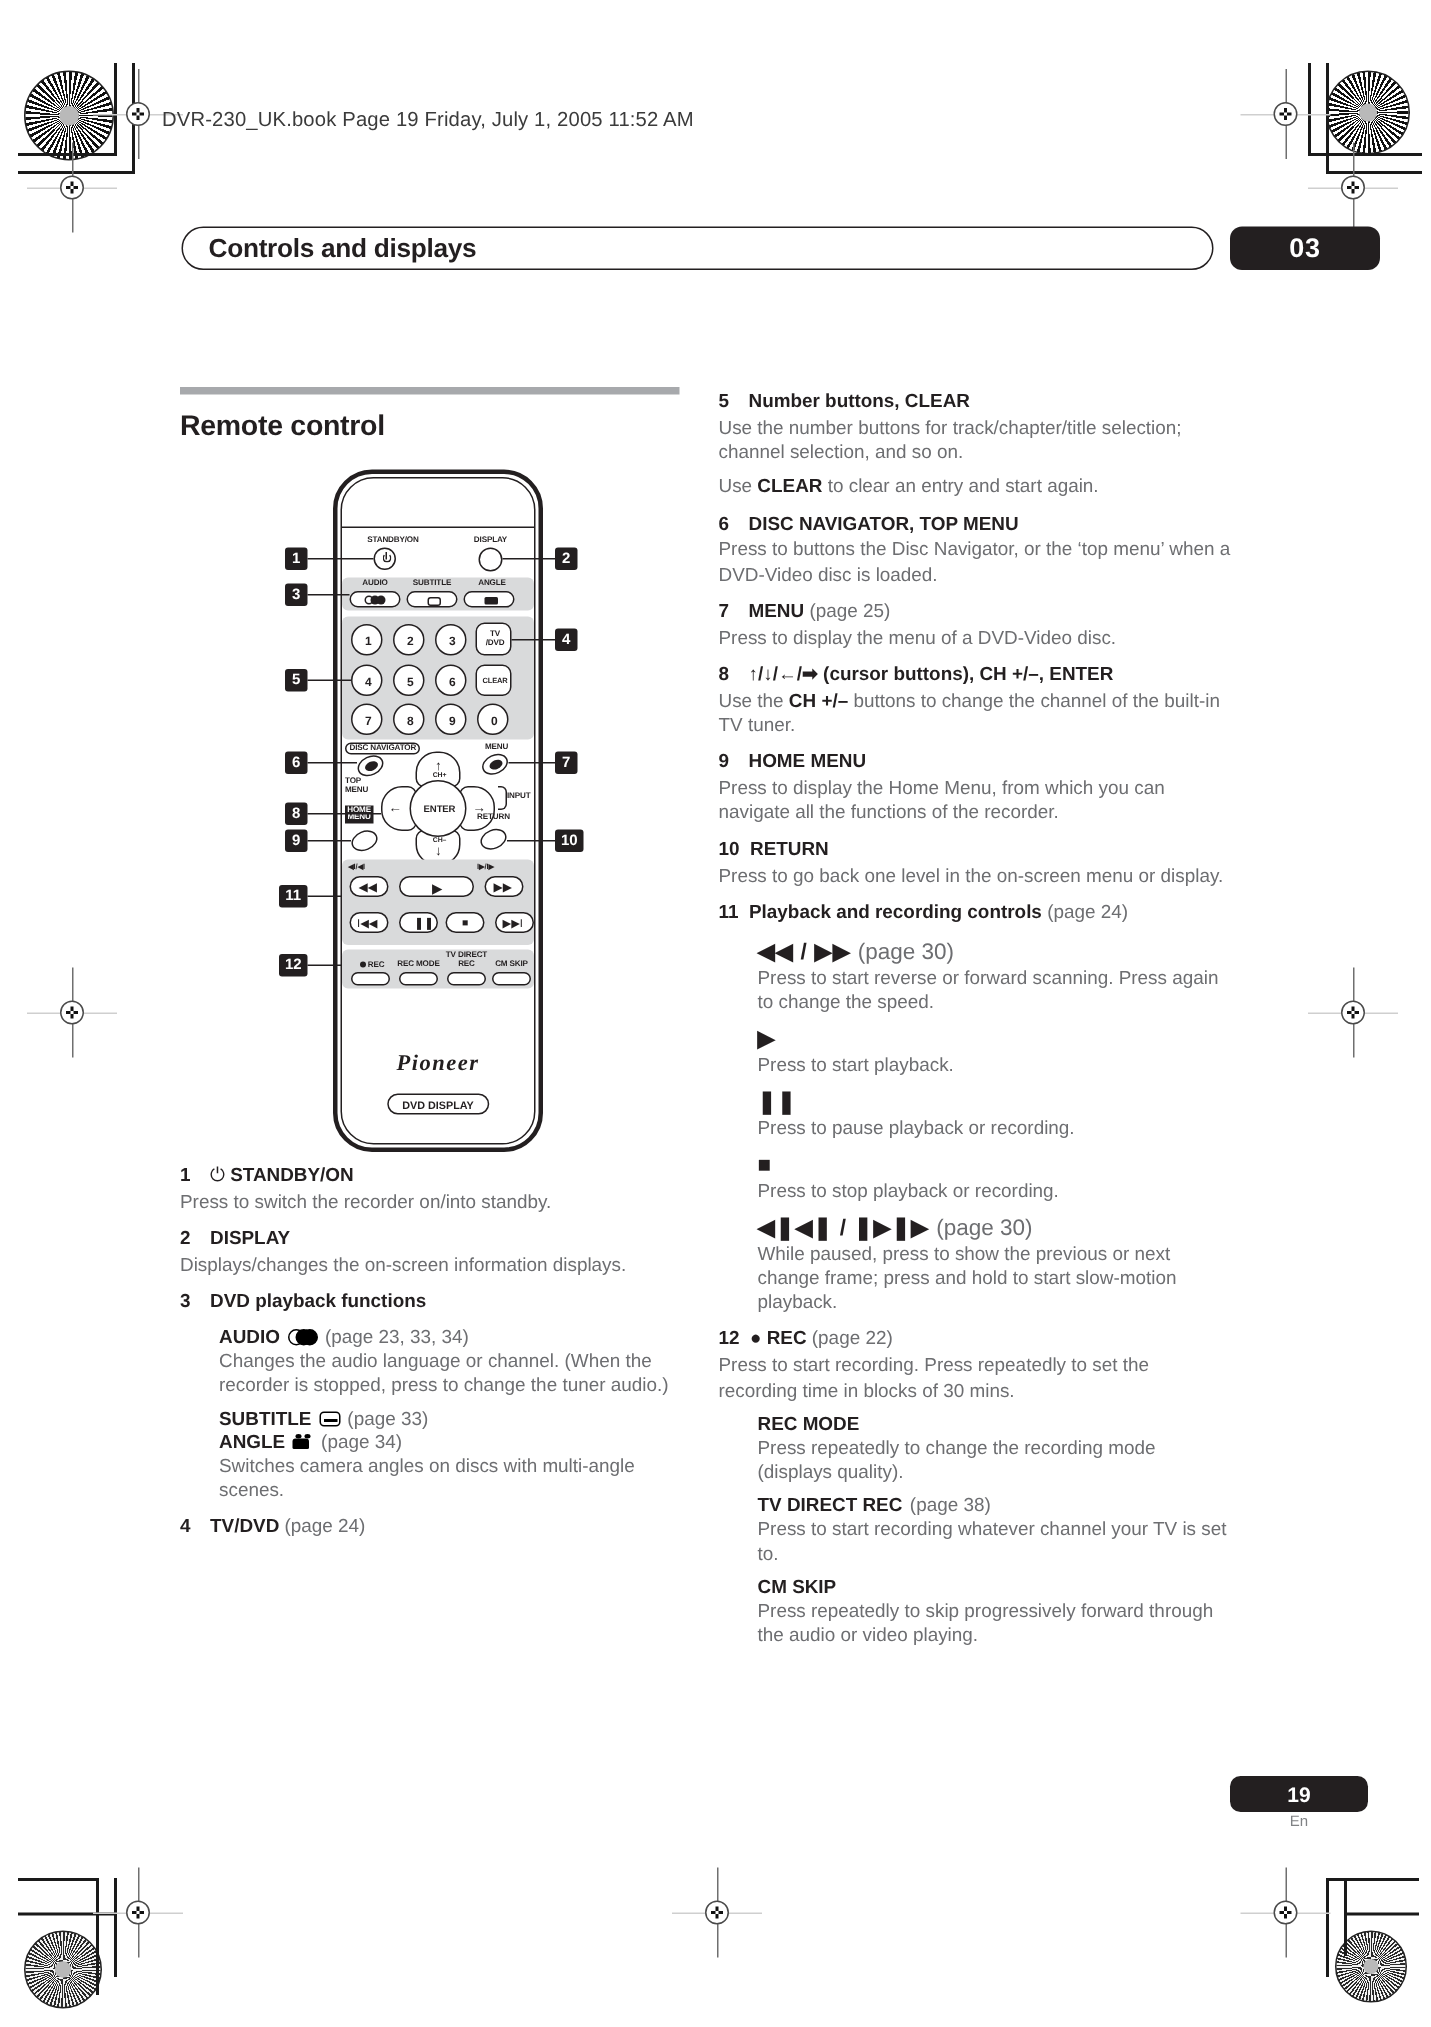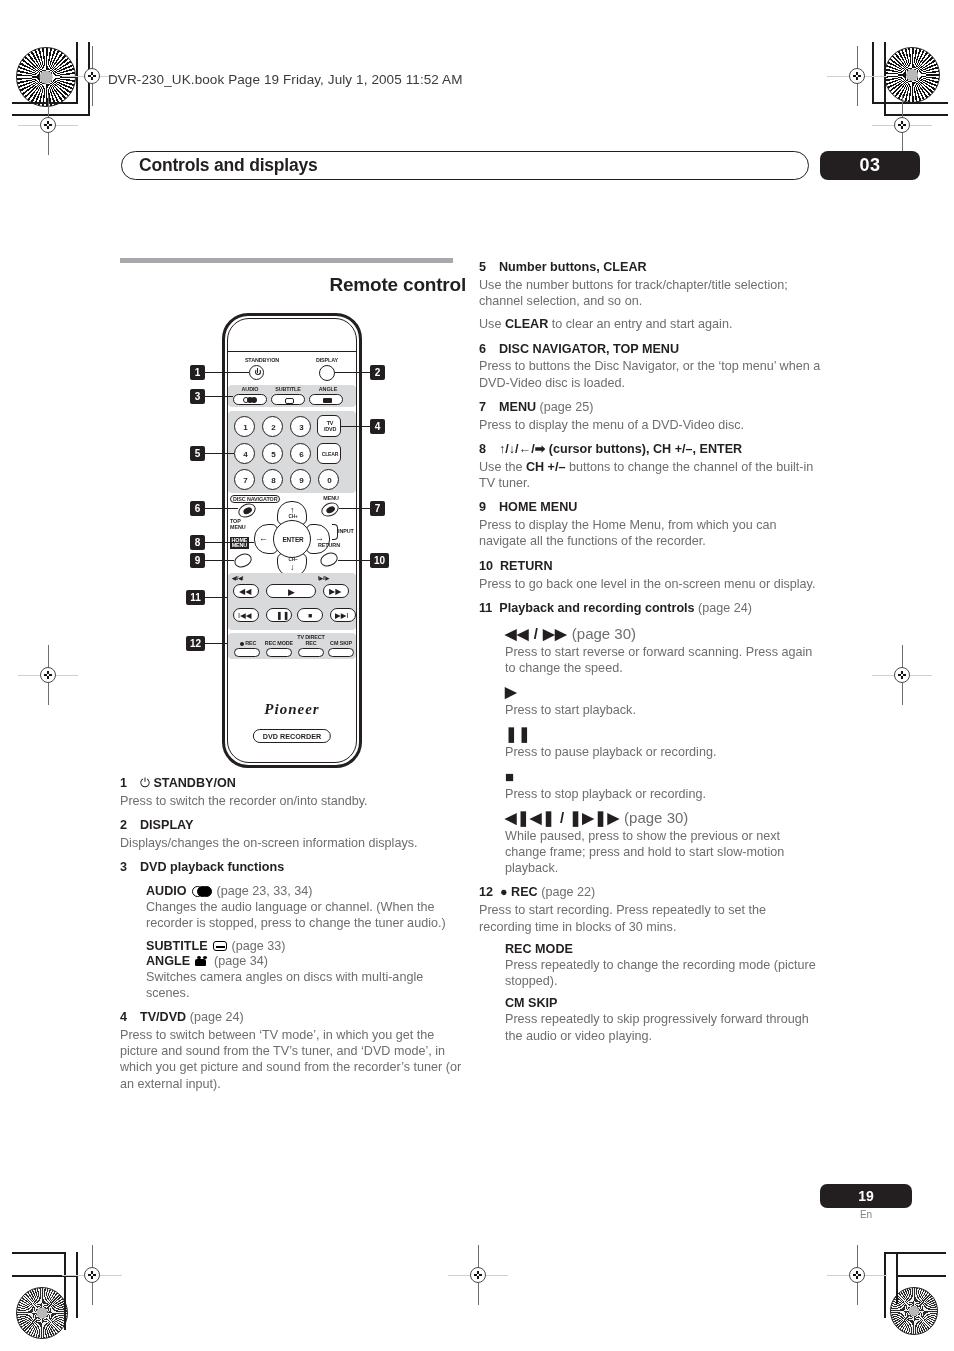--- a/index.html
+++ b/index.html
@@ -68,21 +68,21 @@
     font-size:17.5px; font-weight:bold; color:#231f20; letter-spacing:-.2px;
   }
   .chapnum {
     position:absolute; left:820px; top:151px; width:100px; height:29px;
     background:#231f20; border-radius:8px;
     display:flex; align-items:center; justify-content:center;
   }
   .chapnum span { color:#fff; font-size:18px; font-weight:bold; letter-spacing:.5px; }
 
   
-  .col { position:absolute; top:258px; width:346px;text-align:right; }
+  .col { position:absolute; top:258px; width:346px; }
   .col-left  { left:120px; }
 
   .secrule { height:5px; background:#a7a9ac; width:333px; margin-bottom:11px; }
   .sechead {
     font-size:19px; font-weight:bold; color:#231f20;
     margin:0 0 10px 0; letter-spacing:-.2px;
   }
 
   
   .item { margin-bottom:9px; }
@@ -512,21 +512,21 @@
   <div class="btn-r" style="left:146px;top:343px;width:26px;height:9px;border-radius:5px;"></div>
 
   <span class="cal" style="left:174px;top:330px;width:34px;">TV DIRECT</span>
   <span class="cal" style="left:174px;top:336px;width:34px;">REC</span>
   <div class="btn-r" style="left:178px;top:343px;width:26px;height:9px;border-radius:5px;"></div>
 
   <span class="cal" style="left:206px;top:336px;width:30px;">CM SKIP</span>
   <div class="btn-r" style="left:208px;top:343px;width:26px;height:9px;border-radius:5px;"></div>
 
   <div class="pioneer" style="left:102px;top:396px;width:140px;">Pioneer</div>
-  <div class="dvdrec" style="left:172px;top:424px;">DVD RECORDER</div>
+  <div class="dvdrec" style="left:172px;top:424px;">DVD DISPLAY</div>
 
   <div class="cnum" style="left:70px;top:60px;">1</div>
   <div class="lead" style="left:85px;top:67px;width:44px;"></div>
 
   <div class="cnum" style="left:250px;top:60px;">2</div>
   <div class="lead" style="left:215px;top:67px;width:35px;"></div>
 
   <div class="cnum" style="left:70px;top:84px;">3</div>
   <div class="lead" style="left:85px;top:91px;width:28px;"></div>
 
@@ -609,21 +609,20 @@
       </div>
       <p class="body">Switches camera angles on discs with multi-angle scenes.</p>
     </div>
   </div>
 
   <div class="item">
     <div class="item-head">
       <span class="num">4</span>
       <span><span class="lbl">TV/DVD</span> <span class="pg">(page 24)</span></span>
     </div>
-    <p class="body">Press to switch between ‘TV mode’, in which you get the picture and sound from the TV’s tuner, and ‘DVD mode’, in which you get picture and sound from the recorder’s tuner (or an external input).</p>
   </div>
 </div>
 
 <div style="position:absolute;left:479px;top:260px;width:342px;">
 
   <div class="item">
     <div class="item-head">
       <span class="num">5</span>
       <span class="lbl">Number buttons, CLEAR</span>
     </div>
@@ -700,21 +699,28 @@
   </div>
 
   <div class="item">
     <div class="item-head">
       <span class="num">12</span>
       <span><span class="lbl">● REC</span> <span class="pg">(page 22)</span></span>
     </div>
     <p class="body">Press to start recording. Press repeatedly to set the recording time in blocks of 30 mins.</p>
     <div class="sub">
       <div class="sub-head">REC MODE</div>
-      <p class="body">Press repeatedly to change the recording mode (picture stopped).</p>
+      <p class="body">Press repeatedly to change the recording mode (displays quality).</p>
+    </div>
+    <div class="sub">
+      <div class="sub-head">
+          <span>TV DIRECT REC</span> 
+          <span class="pg">(page 38)</span>
+        </div>
+      <p class="body">Press to start recording whatever channel your TV is set to.</p>
     </div>
     <div class="sub">
       <div class="sub-head">CM SKIP</div>
       <p class="body">Press repeatedly to skip progressively forward through the audio or video playing.</p>
     </div>
   </div>
 </div>
 
 <div class="pagepill">
   <span>19</span>

